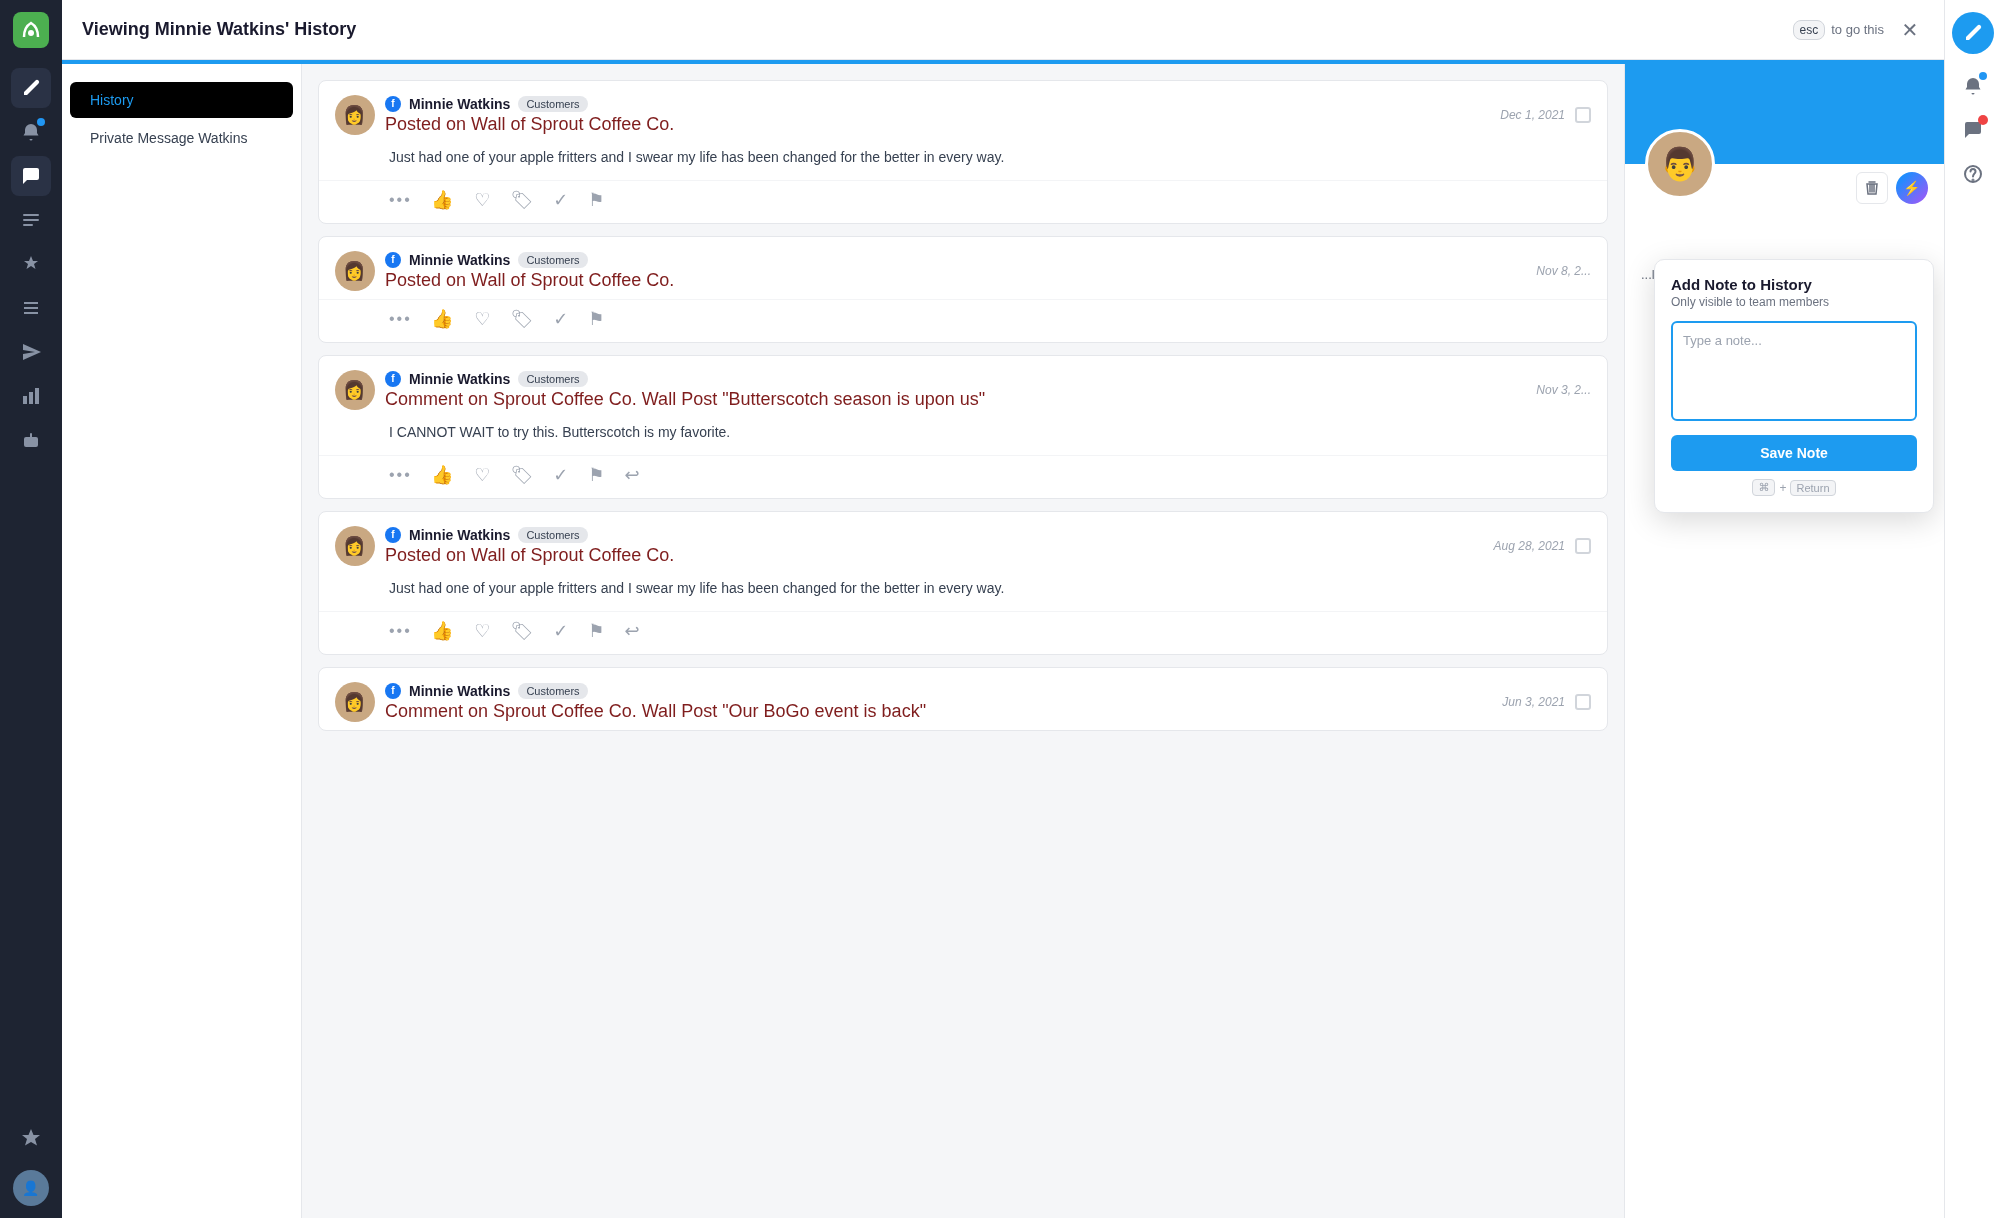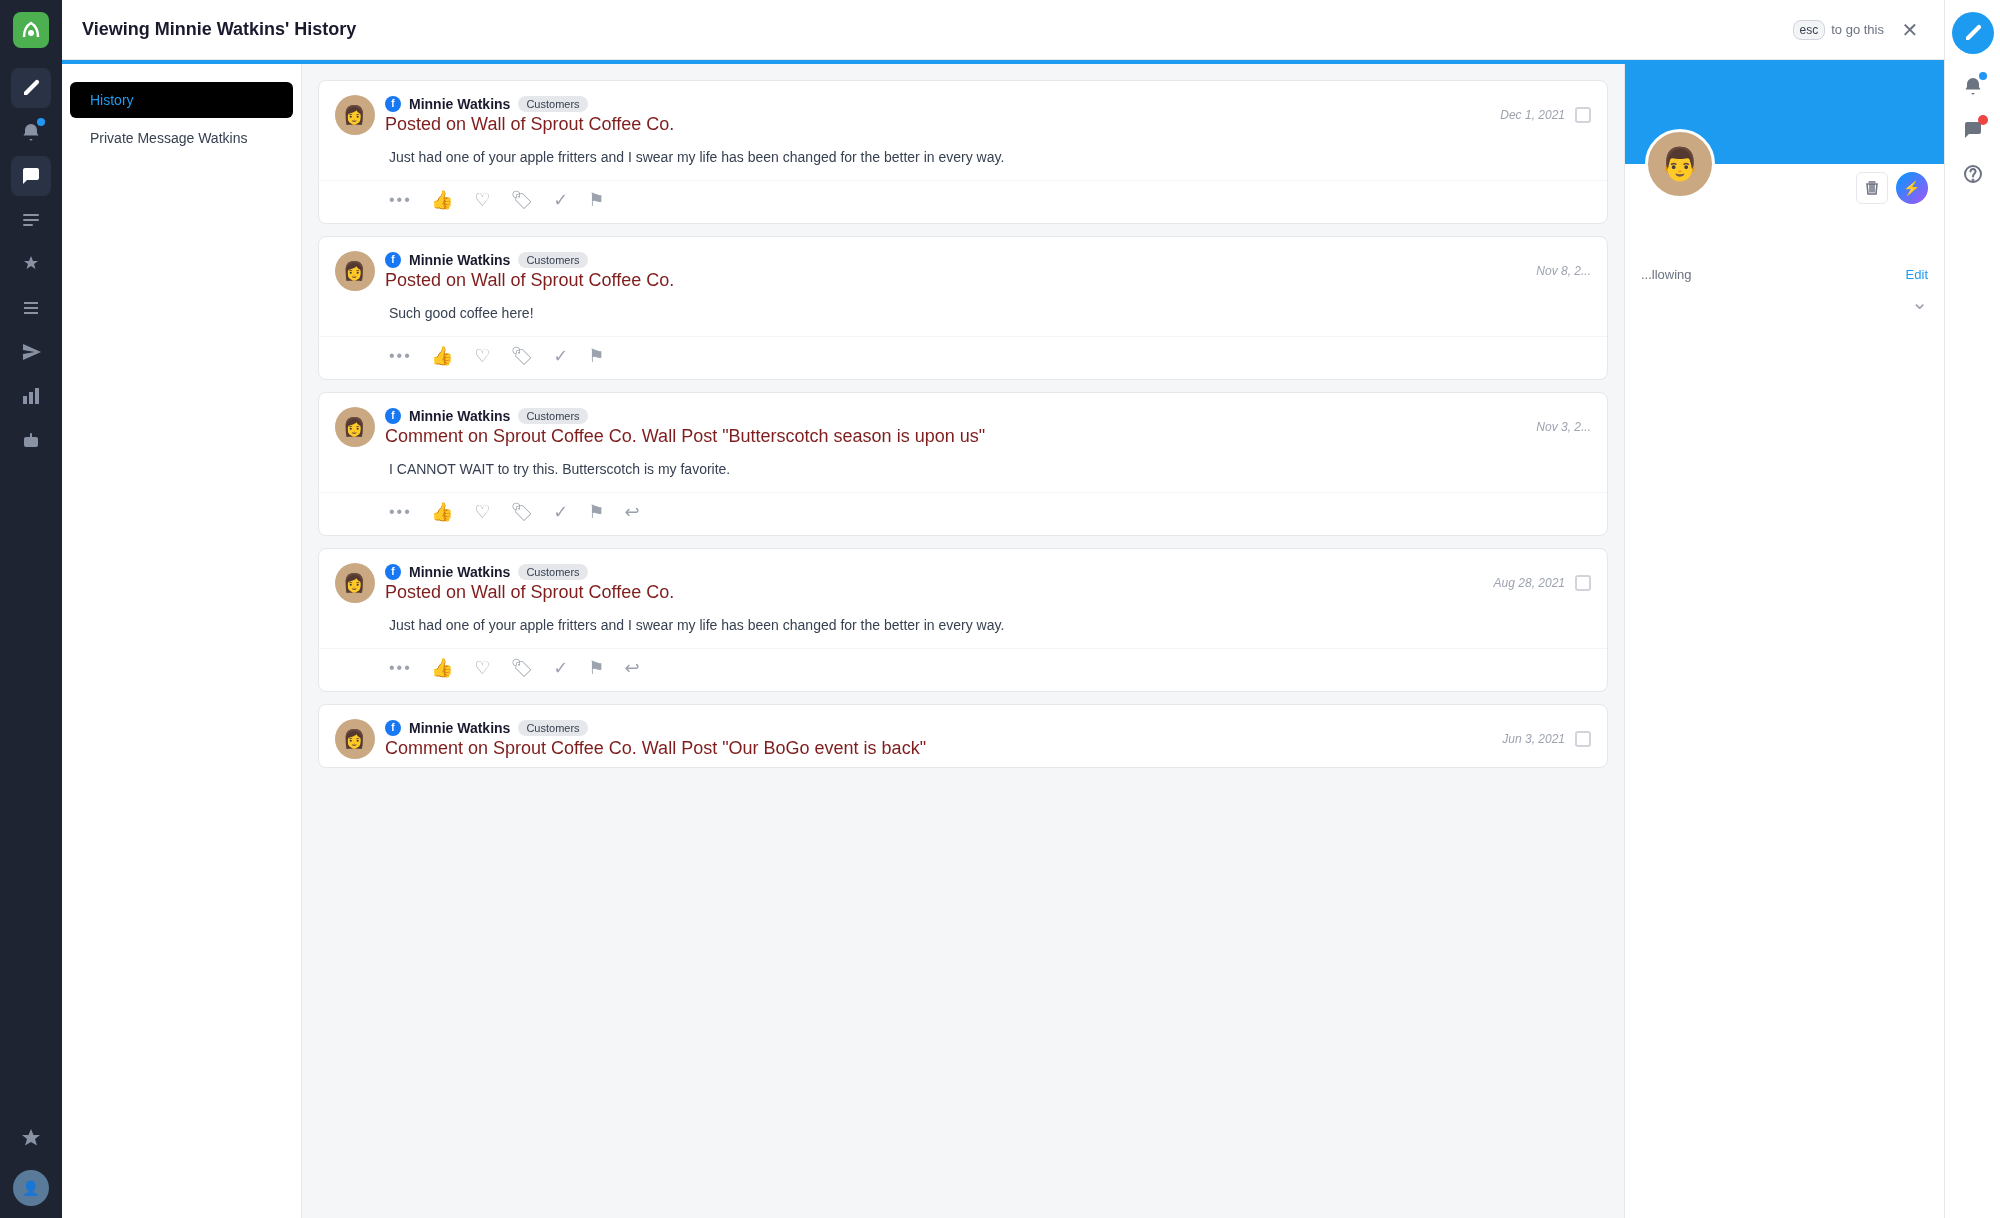--- a/index.html
+++ b/index.html
@@ -525,21 +525,20 @@
           <div class="post-meta">
             <div class="post-name-row">
               <div class="fb-icon">f</div>
               <span class="post-author">Minnie Watkins</span>
               <span class="customers-badge">Customers</span>
             </div>
             <div class="post-sub">Posted on Wall of Sprout Coffee Co.</div>
           </div>
           <span class="post-date">Nov 8, 2...</span>
         </div>
-        <div class="post-body">Such good coffee here!</div>
         <div class="post-actions">
           <span class="action-dots">•••</span>
           <span class="action-icon">👍</span>
           <span class="action-icon">♡</span>
           <span class="action-icon">🏷</span>
           <span class="action-icon">✓</span>
           <span class="action-icon">⚑</span>
         </div>
       </div>
 
@@ -626,20 +625,31 @@
       <div class="profile-body">
         <div style="margin-top:10px; display:flex; justify-content:space-between; align-items:start;">
           <span class="following-text">...llowing</span>
           <span class="edit-link">Edit</span>
         </div>
         <div style="display:flex; justify-content:flex-end; padding:8px 0;">
           <span style="font-size:20px; color:#9ca3af; cursor:pointer;">⌄</span>
         </div>
       </div>
 
+      <div class="add-note-popup">
+        <div class="popup-title">Add Note to History</div>
+        <div class="popup-sub">Only visible to team members</div>
+        <textarea class="note-textarea" placeholder="Type a note..." style=""></textarea>
+        <button class="save-note-btn">Save Note</button>
+        <div class="shortcut-hint">
+          <span class="key-badge">⌘</span>
+          <span>+</span>
+          <span class="key-badge">Return</span>
+        </div>
+      </div>
     </div>
 
   </div>
 </div>
 
 <div class="right-sidebar">
   <div class="compose-btn">
     <svg width="20" height="20" viewBox="0 0 20 20" fill="white">
       <path d="M14.5 2.5a2.121 2.121 0 013 3L6 17H3v-3L14.5 2.5z"></path>
     </svg>

